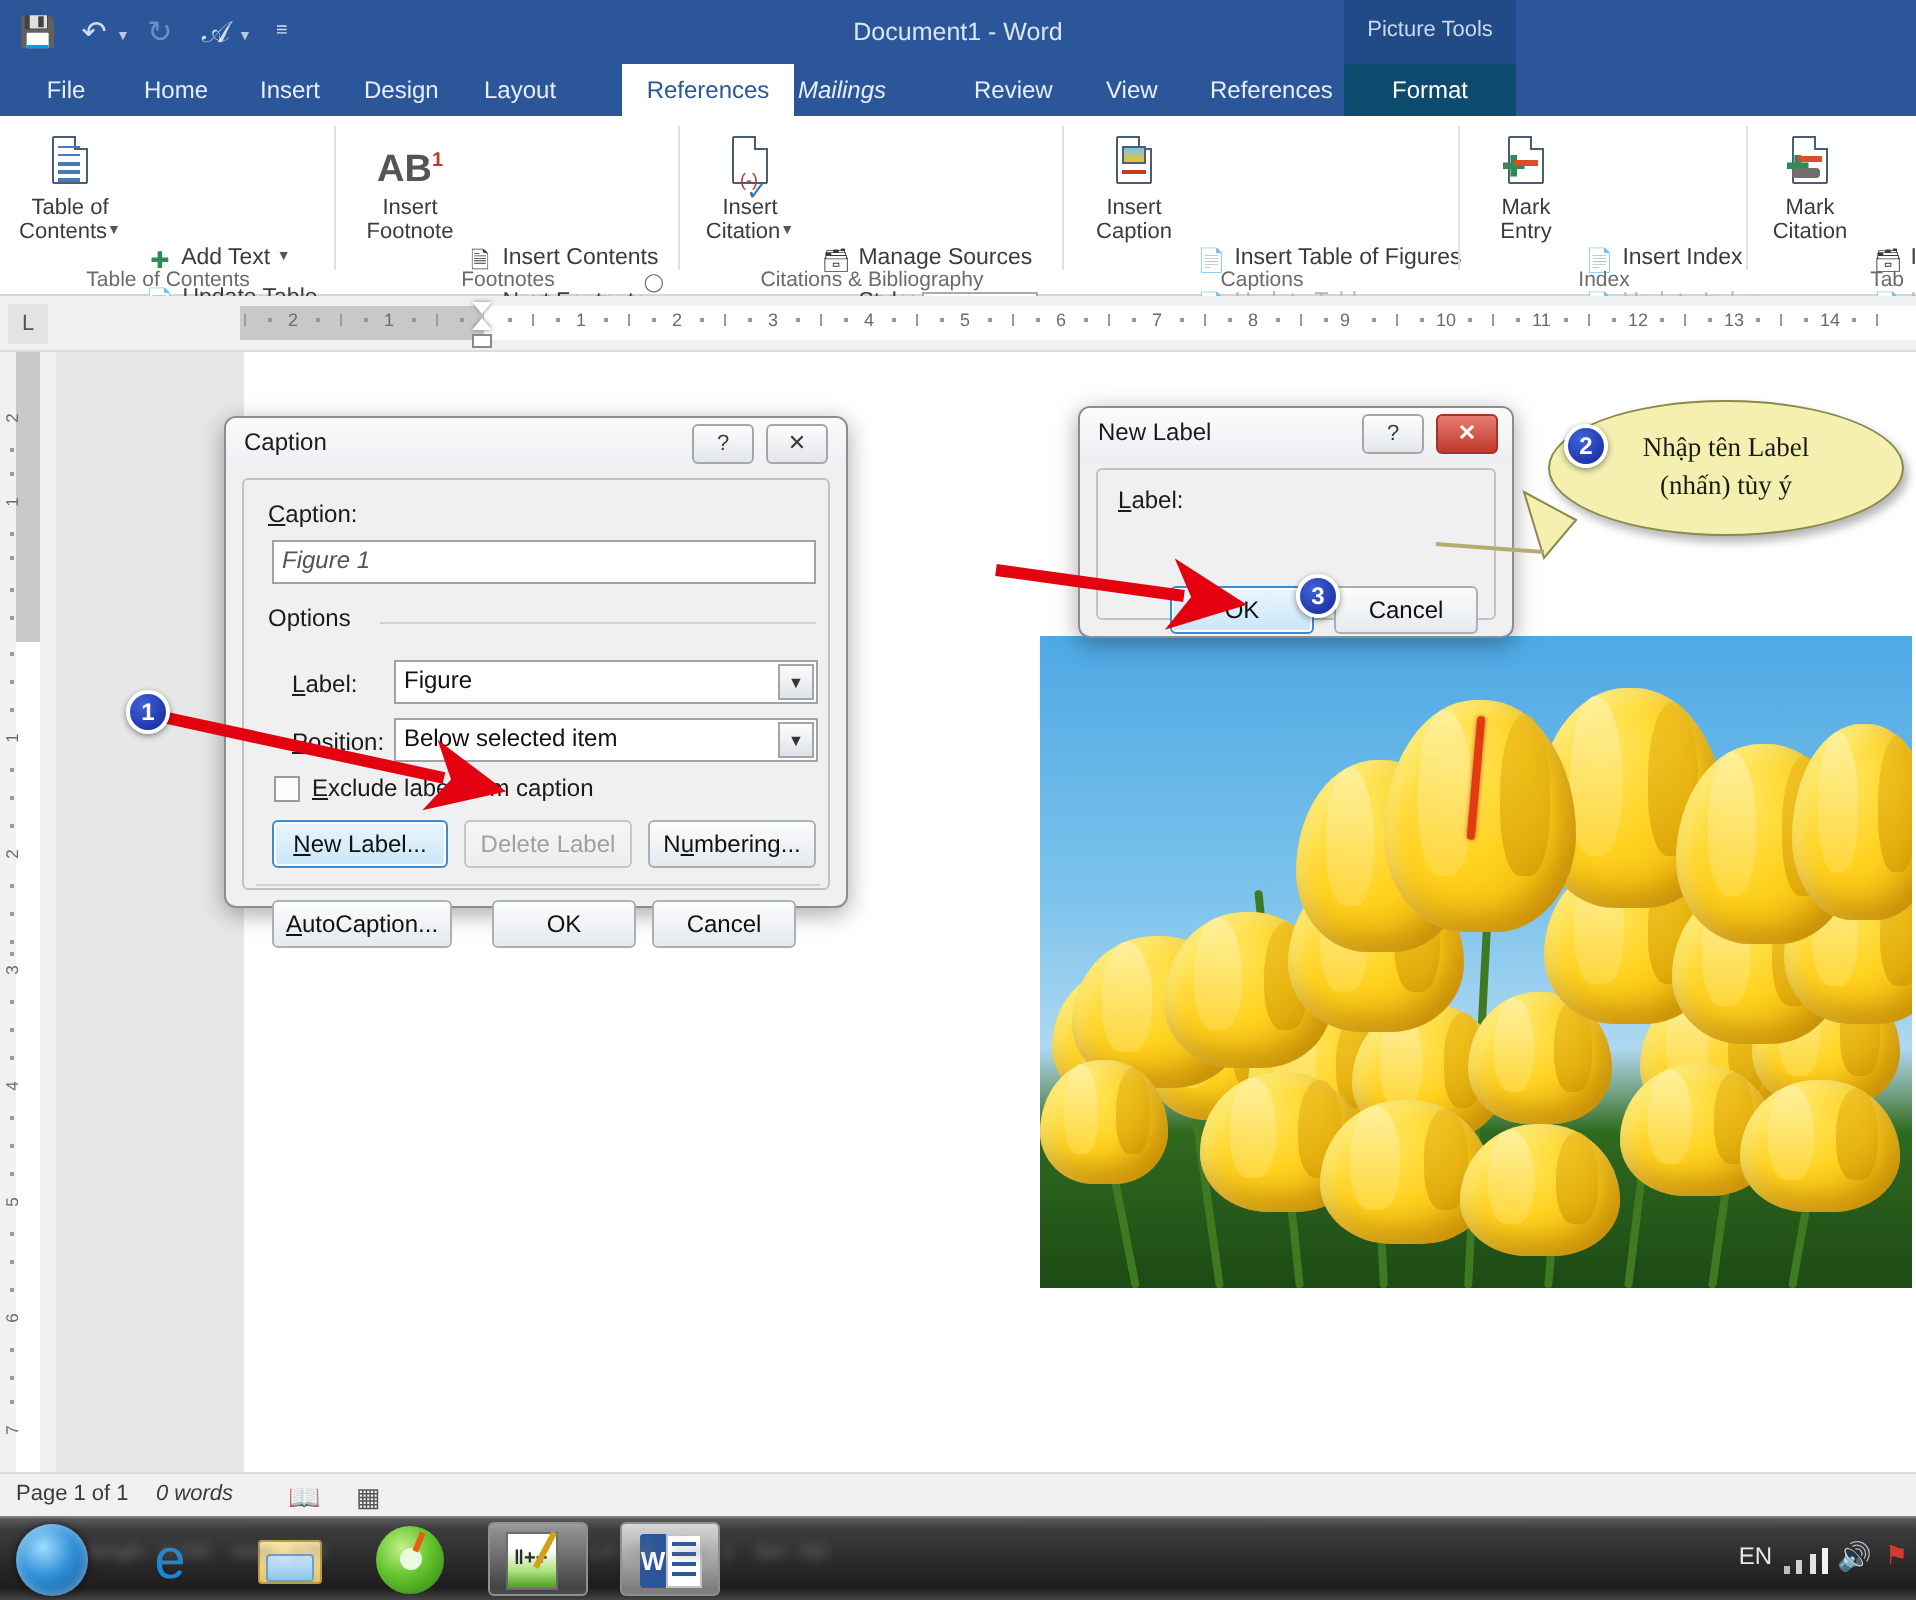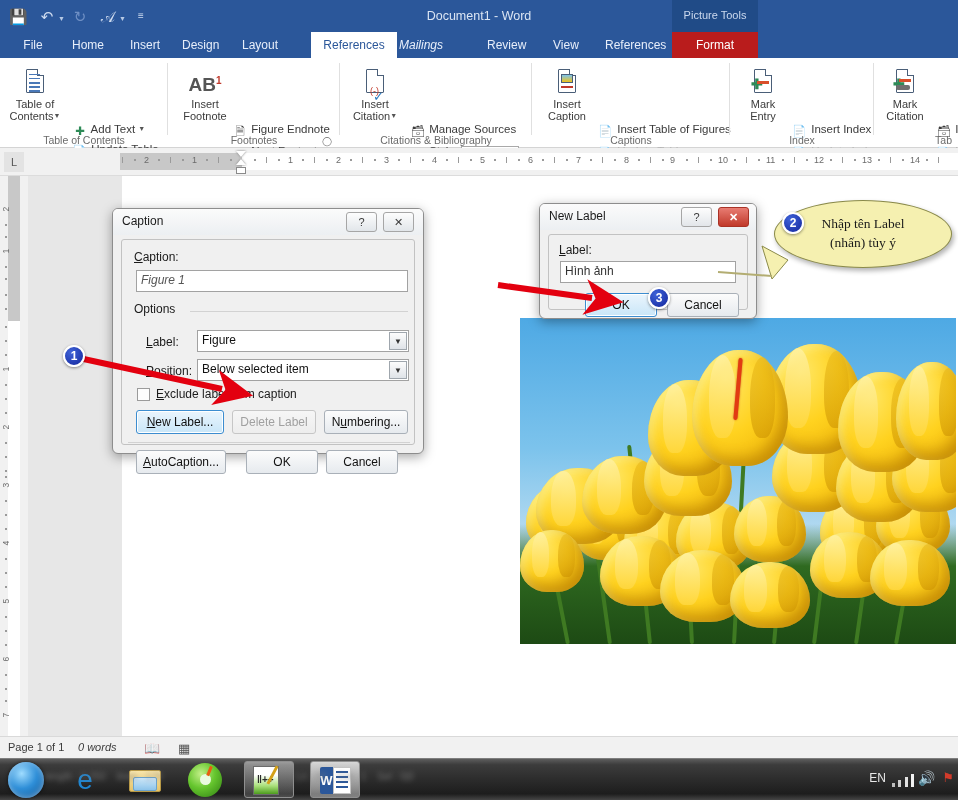--- a/index.html
+++ b/index.html
@@ -33,21 +33,21 @@
   
   #tabstrip {
     position:absolute; left:0; top:32px; width:958px; height:26px;
     background:#2b579a;
   }
   .tab {
     position:absolute; top:0; height:26px; line-height:26px;
     color:#e7eefa; font-size:12px; text-align:center; padding:0 10px; cursor:default;
   }
   .tab.active { background:#ffffff; color:#2b579a; }
-  .tab.ctx { background:#b91c1c; color:#ffffff; }
+  .tab.ctx { background:#0c4a6e; color:#ffffff; }
   #tellme {
     position:absolute; left:778px; top:0; height:26px; line-height:26px;
     color:#aebfdc; font-size:11.5px; font-style:italic; white-space:nowrap;
   }
   .bulb { display:inline-block; width:12px; color:#d8c86a; font-size:12px; font-style:normal; }
   
   #ribbon {
     position:absolute; left:0; top:58px; width:958px; height:90px;
     background:#ffffff; border-bottom:1px solid #d4d4d4;
   }
@@ -289,21 +289,21 @@
   </div>
 
   <div class="rgroup" style="left:168px;width:172px;">
     <div class="bigbtn" style="left:6px;top:6px;width:62px;">
       <span class="bi" style="font-size:19px;font-weight:bold;color:#555;">AB<sup style="color:#c0392b;font-size:10px;">1</sup></span>
       <span>Insert</span><br>
       <span>Footnote</span>
     </div>
     <div class="smallitem" style="left:64px;top:62px;">
       <span class="ic">🗎</span>
-      <span>Figure Endnote</span>
+      <span>Insert Contents</span>
     </div>
     <div class="smallitem" style="left:64px;top:84px;">
       <span class="ic" style="font-size:9px;font-weight:bold;color:#555;">AB</span>
       <span>Next Footnote</span> <span class="caret">▼</span>
     </div>
     <div class="smallitem dis" style="left:64px;top:106px;">
       <span class="ic">🗋</span>
       <span>Show Notes</span>
     </div>
     <div class="glabel">Footnotes</div>
@@ -628,21 +628,20 @@
 </div>
 
 <div class="dlg" id="new-label-dialog" style="left:539px;top:203px;width:218px;height:116px;">
   <div class="dlg-tb">
     <span class="dlg-title">New Label</span>
     <span class="tb-btn" style="right:44px;">?</span>
     <span class="tb-btn close" style="right:7px;">✕</span>
   </div>
   <div class="dlg-body">
     <span class="fld-label" style="left:10px;top:8px;"><span class="uline">L</span>abel:</span>
-    <div class="txtbox" style="left:11px;top:26px;width:176px;height:22px;">Hình ảnh</div>
     <div class="btn focus" style="left:36px;top:58px;width:72px;">OK</div>
     <div class="btn" style="left:118px;top:58px;width:72px;">Cancel</div>
   </div>
 </div>
 
 <svg style="position:absolute;left:0;top:0;width:958px;height:800px;pointer-events:none;z-index:58">
   <defs>
     <marker id="ah" markerWidth="7" markerHeight="7" refX="1.2" refY="3" orient="auto">
       <path d="M0,0 L6.5,3 L0,6 L1.8,3 z" fill="#e3000f"></path>
     </marker>

